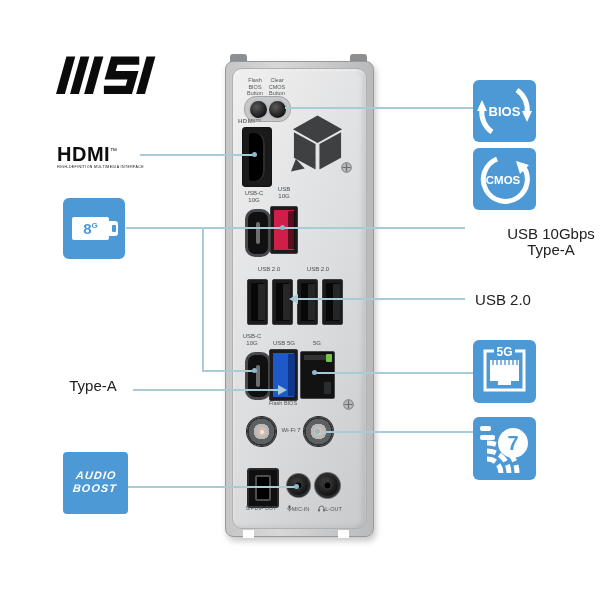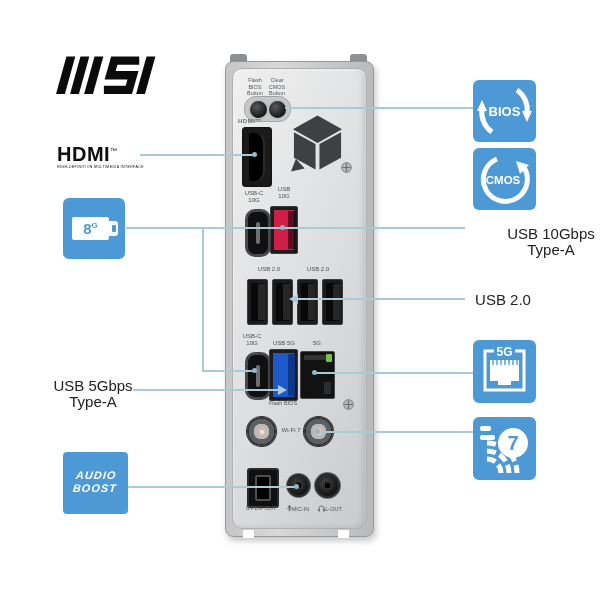--- a/index.html
+++ b/index.html
@@ -71,21 +71,20 @@
 
   <div class="badge" style="left:63px;top:198px;width:62px;height:61px;">
     <div style="position:absolute;left:9px;top:19px;width:37px;height:23px;background:#fff;border-radius:2px;text-align:center;">
       <span style="font-size:15px;font-weight:bold;color:#4d99d5;line-height:23px;">8</span><sup style="font-size:8px;font-weight:bold;color:#4d99d5;">G</sup>
     </div>
     <div style="position:absolute;left:46px;top:23px;width:9px;height:15px;background:#fff;border-radius:0 3px 3px 0;"></div>
     <div style="position:absolute;left:49px;top:27px;width:4px;height:7px;background:#4d99d5;border-radius:1px;"></div>
   </div>
 
   <div class="big-label" style="left:48px;top:378px;width:90px;">
-    <div>USB 5Gbps</div>
     <div>Type-A</div>
   </div>
 
   <div class="badge" style="left:63px;top:452px;width:65px;height:62px;border-radius:4px;">
     <div style="position:absolute;left:0;top:17px;width:100%;text-align:center;color:#fff;font-weight:bold;
                 font-style:italic;font-size:11px;line-height:13px;letter-spacing:1px;transform:skewX(-6deg);">
       <div>AUDIO</div>
       <div>BOOST</div>
     </div>
   </div>

